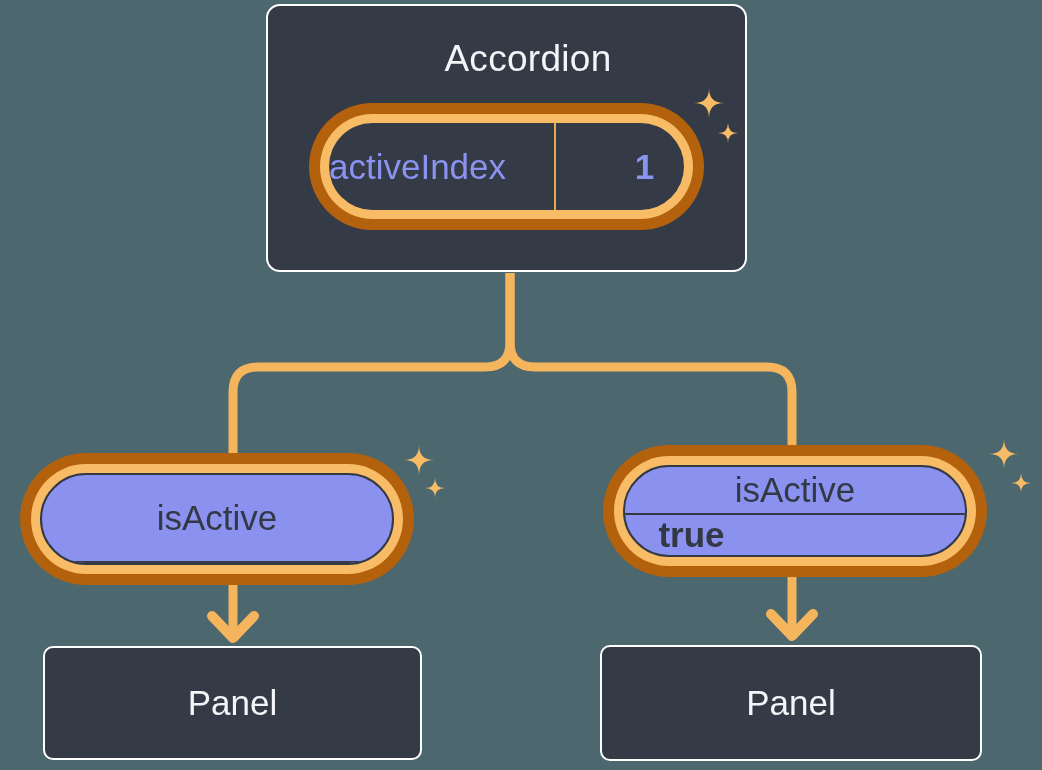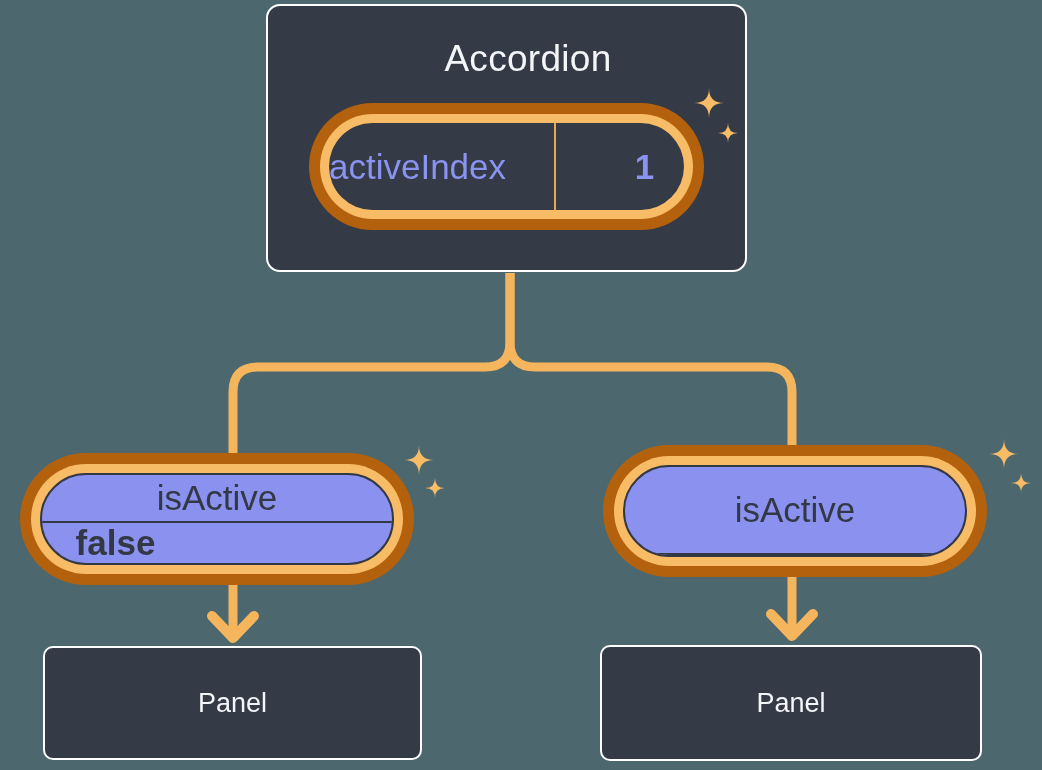--- a/index.html
+++ b/index.html
@@ -95,21 +95,21 @@
   .pill-left  { left: 20px;  top: 453px; width: 394px; height: 132px; }
   .pill-left  .seg-value { width: 147px; }
   .pill-right { left: 603px; top: 445px; width: 384px; height: 132px; }
   .pill-right .seg-value { width: 133px; }
 
   .panel-box {
     display: flex;
     align-items: center;
     justify-content: center;
     border-radius: 10px;
-    font-size: 27px;
+    font-size: 35px;
     font-weight: 500;
     color: var(--white-text);
   }
   .panel-left  { left: 43px;  top: 646px; width: 379px; height: 114px; }
   .panel-right { left: 600px; top: 645px; width: 382px; height: 116px; }
 </style>
 </head>
 <body>
 
 <div class="canvas">
@@ -133,30 +133,30 @@
         <div class="seg seg-value">1</div>
       </div>
     </div>
   </div>
 
   <div class="pill pill-left">
     <div class="pill-mid">
       <div class="pill-core purple-core">
         <div class="seg seg-label">isActive</div>
         <div class="pill-divider"></div>
-        <div class="seg seg-value">false</div>
       </div>
     </div>
   </div>
 
   <div class="pill pill-right">
     <div class="pill-mid">
       <div class="pill-core purple-core">
         <div class="seg seg-label">isActive</div>
         <div class="pill-divider"></div>
+        <div class="seg seg-value">true</div>
       </div>
     </div>
   </div>
 
   <div class="node-box panel-box panel-left">
     <span>Panel</span>
   </div>
   <div class="node-box panel-box panel-right">
     <span>Panel</span>
   </div>

